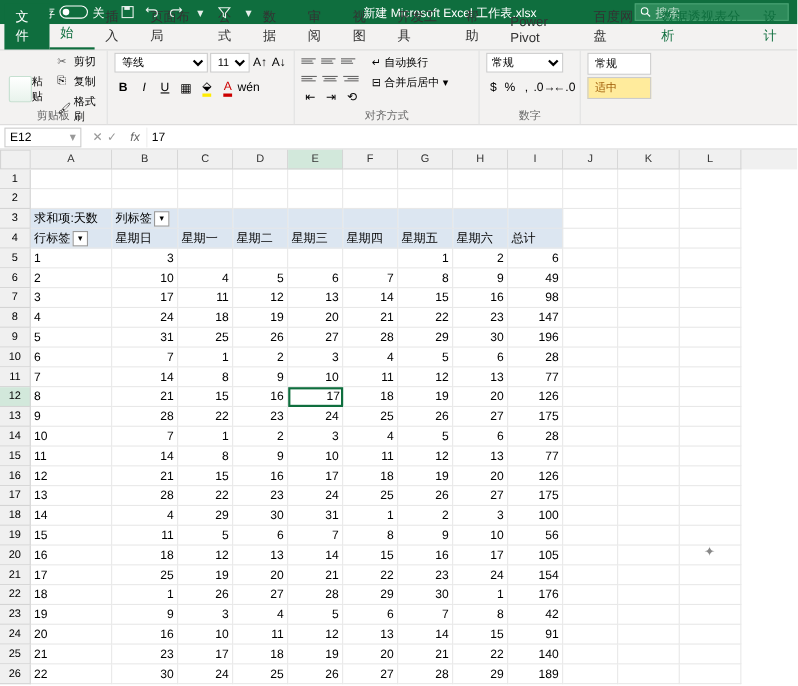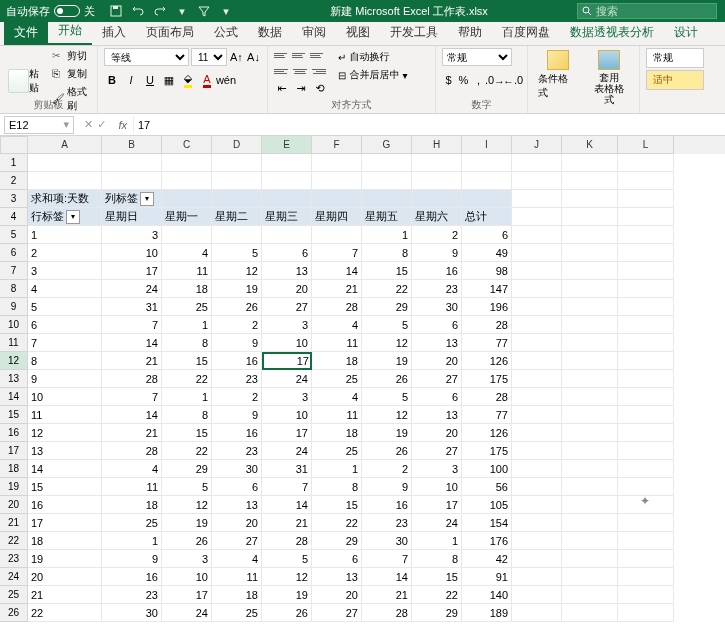--- a/index.html
+++ b/index.html
@@ -123,20 +123,21 @@
   <div class="tab file">文件</div>
   <div class="tab active">开始</div>
   <div class="tab">插入</div>
   <div class="tab">页面布局</div>
   <div class="tab">公式</div>
   <div class="tab">数据</div>
   <div class="tab">审阅</div>
   <div class="tab">视图</div>
   <div class="tab">开发工具</div>
   <div class="tab">帮助</div>
+  <div class="tab">Power Pivot</div>
   <div class="tab">百度网盘</div>
   <div class="tab context">数据透视表分析</div>
   <div class="tab context">设计</div>
 </div>
 
 <div class="ribbon">
 
   <div class="group" style="width:98px">
     <div class="group-body">
       <div class="paste-main">
@@ -248,33 +249,20 @@
         <button class="fmt-btn">$</button>
         <button class="fmt-btn">%</button>
         <button class="fmt-btn">,</button>
         <button class="fmt-btn">.0→</button>
         <button class="fmt-btn">←.0</button>
       </div>
     </div>
     <div class="group-label">数字</div>
   </div>
 
-  <div class="group" style="width:112px">
-    <div class="group-body">
-      <div class="styles-btn">
-        <div class="styles-icon"></div>
-        <span>条件格式</span>
-      </div>
-      <div class="styles-btn">
-        <div class="styles-icon" style="background:linear-gradient(#b8d8ea,#7ab8d8)"></div>
-        <span style="white-space:pre-line;text-align:center;line-height:1.1">套用
-表格格式</span>
-      </div>
-    </div>
-  </div>
 
   <div class="group" style="width:70px;border-right:none">
     <div class="group-body" style="flex-direction:column;gap:0">
       <div class="cellstyle-item normal">常规</div>
       <div class="cellstyle-item mid">适中</div>
     </div>
   </div>
 </div>
 
 <div class="fbar">

